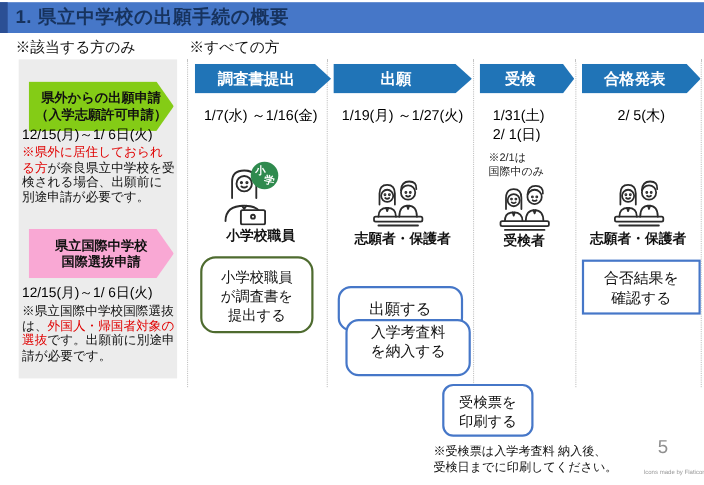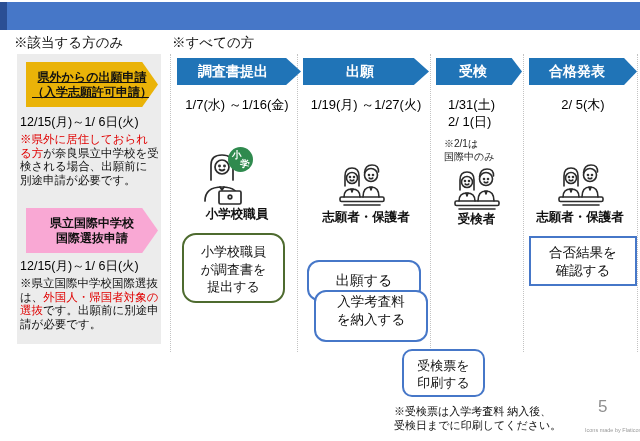--- a/index.html
+++ b/index.html
@@ -13,21 +13,21 @@
   .title-text{position:absolute;left:14px;top:0;height:28px;line-height:28px;
     font-size:17px;font-weight:bold;color:#17335E;letter-spacing:.5px;white-space:nowrap;}
   
   .sec-note{position:absolute;top:34px;font-size:13.5px;color:#111;white-space:nowrap;}
   .sec-note.left{left:14px;} .sec-note.right{left:172px;}
   
   .gray-panel{position:absolute;left:17px;top:54px;width:144px;height:290px;background:#ECECEC;}
   .side-arrow{position:absolute;left:9px;width:132px;height:45px;text-align:center;
     font-size:12px;font-weight:bold;color:#111;line-height:15px;padding-top:8px;box-sizing:border-box;
     clip-path:polygon(0 0,88% 0,100% 50%,88% 100%,0 100%);}
-  .side-arrow.yellow{top:8px;background:#eab308;text-decoration:underline;}
+  .side-arrow.yellow{top:20px;background:#84cc16;}
   .side-arrow.pink{top:154px;background:#f9a8d4;font-family:Liberation Serif, serif;}
   .side-date{position:absolute;left:3px;font-size:12.5px;color:#000;white-space:nowrap;}
   .side-date.d1{top:60px;} .side-date.d2{top:204px;}
   .side-para{position:absolute;left:3px;width:139px;font-size:11.5px;line-height:13.5px;color:#111;text-align:left;}
   .side-para.p1{top:79px;} .side-para.p2{top:223px;}
   .red{color:#E00000;}
   
   .vline{position:absolute;top:54px;height:298px;width:0;border-left:1px dotted #c3c3c3;}
   
   .step-arrow{position:absolute;top:58px;height:27px;background:#2074B7;color:#fff;
@@ -65,20 +65,21 @@
   .page-number{position:absolute;left:598px;top:397px;font-size:17px;color:#8f8f8f;}
   .credit{position:absolute;left:585px;top:427px;font-size:5.5px;color:#9a9a9a;white-space:nowrap;}
 </style>
 </head>
 <body>
 
 <div class="slide">
 
   <div class="title-bar">
     <div class="title-stripe"></div>
+    <div class="title-text">1. 県立中学校の出願手続の概要</div>
   </div>
 
   <div class="sec-note left">※該当する方のみ</div>
   <div class="sec-note right">※すべての方</div>
 
   <div class="gray-panel">
     <div class="side-arrow yellow">
       <span>県外からの出願申請</span><br>
       <span>（入学志願許可申請）</span>
     </div>

